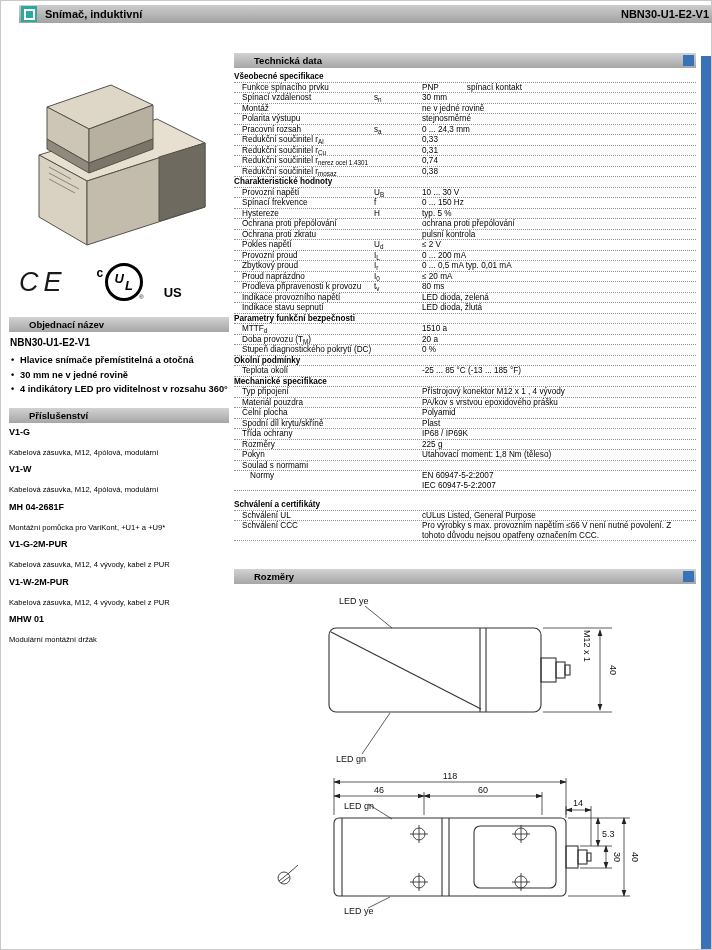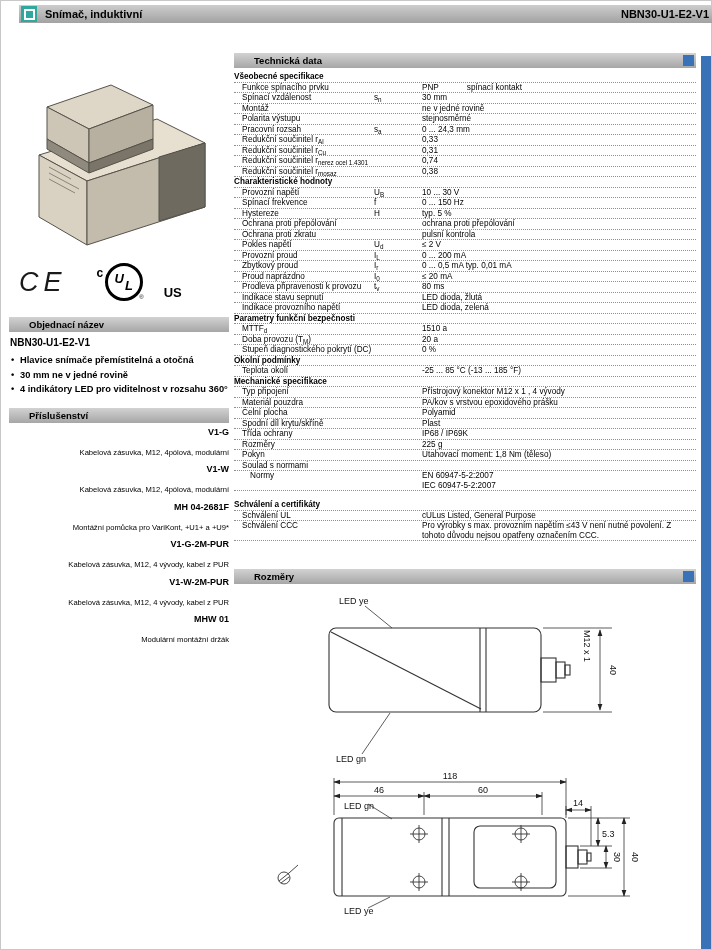--- a/index.html
+++ b/index.html
@@ -39,21 +39,21 @@
   .ul-circle{display:inline-flex;width:32px;height:32px;border:3px solid #000;border-radius:50%;
     align-items:center;justify-content:center;font-weight:bold;font-size:13px;font-style:italic;}
   .ul-u{position:relative;top:-4px;left:-1px;}
   .ul-l{position:relative;top:3px;}
   .ul-us{font-size:13px;font-weight:bold;position:relative;top:10px;margin-left:16px;}
   .ul-reg{font-size:6px;position:relative;top:15px;left:-4px;}
   .order-code{font-weight:bold;font-size:10px;margin:5px 0 7px 1px;}
   .features{margin:0 0 12px 0;padding:0;list-style:none;}
   .feature{font-weight:bold;font-size:9.3px;line-height:11.5px;padding-left:11px;position:relative;margin-bottom:3px;}
   .feature::before{content:"•";position:absolute;left:2px;}
-  .acc{margin-bottom:7px;text-align:right;}
+  .acc{margin-bottom:7px;}
   .acc-name{font-weight:bold;font-size:9px;line-height:10px;}
   .acc-desc{font-size:7.6px;line-height:8.6px;margin-top:12px;}
 
   
   .tech-rows{margin-top:2px;}
   .trow{display:grid;grid-template-columns:140px 48px 1fr;border-bottom:1px dotted #8f8f8f;
     font-size:8.2px;line-height:9.5px;align-items:start;}
   .trow .c-label{white-space:nowrap;}
   .t-row .c-label{padding-left:8px;}
   .t-sub .c-label{padding-left:8px;}
@@ -295,29 +295,29 @@
     <span class="c-val"><span>≤ 20 mA</span><span class="valx"></span></span>
   </div>
 
   <div class="trow t-row">
     <span class="c-label"><span>Prodleva připravenosti k provozu</span><span class="ssub"></span><span></span></span>
     <span class="c-sym"><span>t</span><span class="ssub">v</span></span>
     <span class="c-val"><span>80 ms</span><span class="valx"></span></span>
   </div>
 
   <div class="trow t-row">
+    <span class="c-label"><span>Indikace provozního napětí</span><span class="ssub"></span><span></span></span>
+    <span class="c-sym"><span></span><span class="ssub"></span></span>
+    <span class="c-val"><span>LED dioda, zelená</span><span class="valx"></span></span>
+  </div>
+
+  <div class="trow t-row">
     <span class="c-label"><span>Indikace stavu sepnutí</span><span class="ssub"></span><span></span></span>
     <span class="c-sym"><span></span><span class="ssub"></span></span>
     <span class="c-val"><span>LED dioda, žlutá</span><span class="valx"></span></span>
-  </div>
-
-  <div class="trow t-row">
-    <span class="c-label"><span>Indikace provozního napětí</span><span class="ssub"></span><span></span></span>
-    <span class="c-sym"><span></span><span class="ssub"></span></span>
-    <span class="c-val"><span>LED dioda, zelená</span><span class="valx"></span></span>
   </div>
 
   <div class="trow t-sec">
     <span class="c-label"><span>Parametry funkční bezpečnosti</span><span class="ssub"></span><span></span></span>
     <span class="c-sym"><span></span><span class="ssub"></span></span>
     <span class="c-val"><span></span><span class="valx"></span></span>
   </div>
 
   <div class="trow t-row">
     <span class="c-label"><span>MTTF</span><span class="ssub">d</span><span></span></span>
@@ -425,21 +425,21 @@
 
   <div class="trow t-row">
     <span class="c-label"><span>Schválení UL</span><span class="ssub"></span><span></span></span>
     <span class="c-sym"><span></span><span class="ssub"></span></span>
     <span class="c-val"><span>cULus Listed, General Purpose</span><span class="valx"></span></span>
   </div>
 
   <div class="trow t-row">
     <span class="c-label"><span>Schválení CCC</span><span class="ssub"></span><span></span></span>
     <span class="c-sym"><span></span><span class="ssub"></span></span>
-    <span class="c-val"><span>Pro výrobky s max. provozním napětím ≤43 V není nutné povolení. Z tohoto důvodu nejsou opatřeny označením CCC.</span><span class="valx"></span></span>
+    <span class="c-val"><span>Pro výrobky s max. provozním napětím ≤66 V není nutné povolení. Z tohoto důvodu nejsou opatřeny označením CCC.</span><span class="valx"></span></span>
   </div>
 </div>
 
     <div class="secbar dims-bar">
       <span>Rozměry</span>
       <span class="blue-sq"></span>
     </div>
 
     <svg class="dims-svg" width="462" height="330" viewBox="0 0 462 330">
       <defs>

